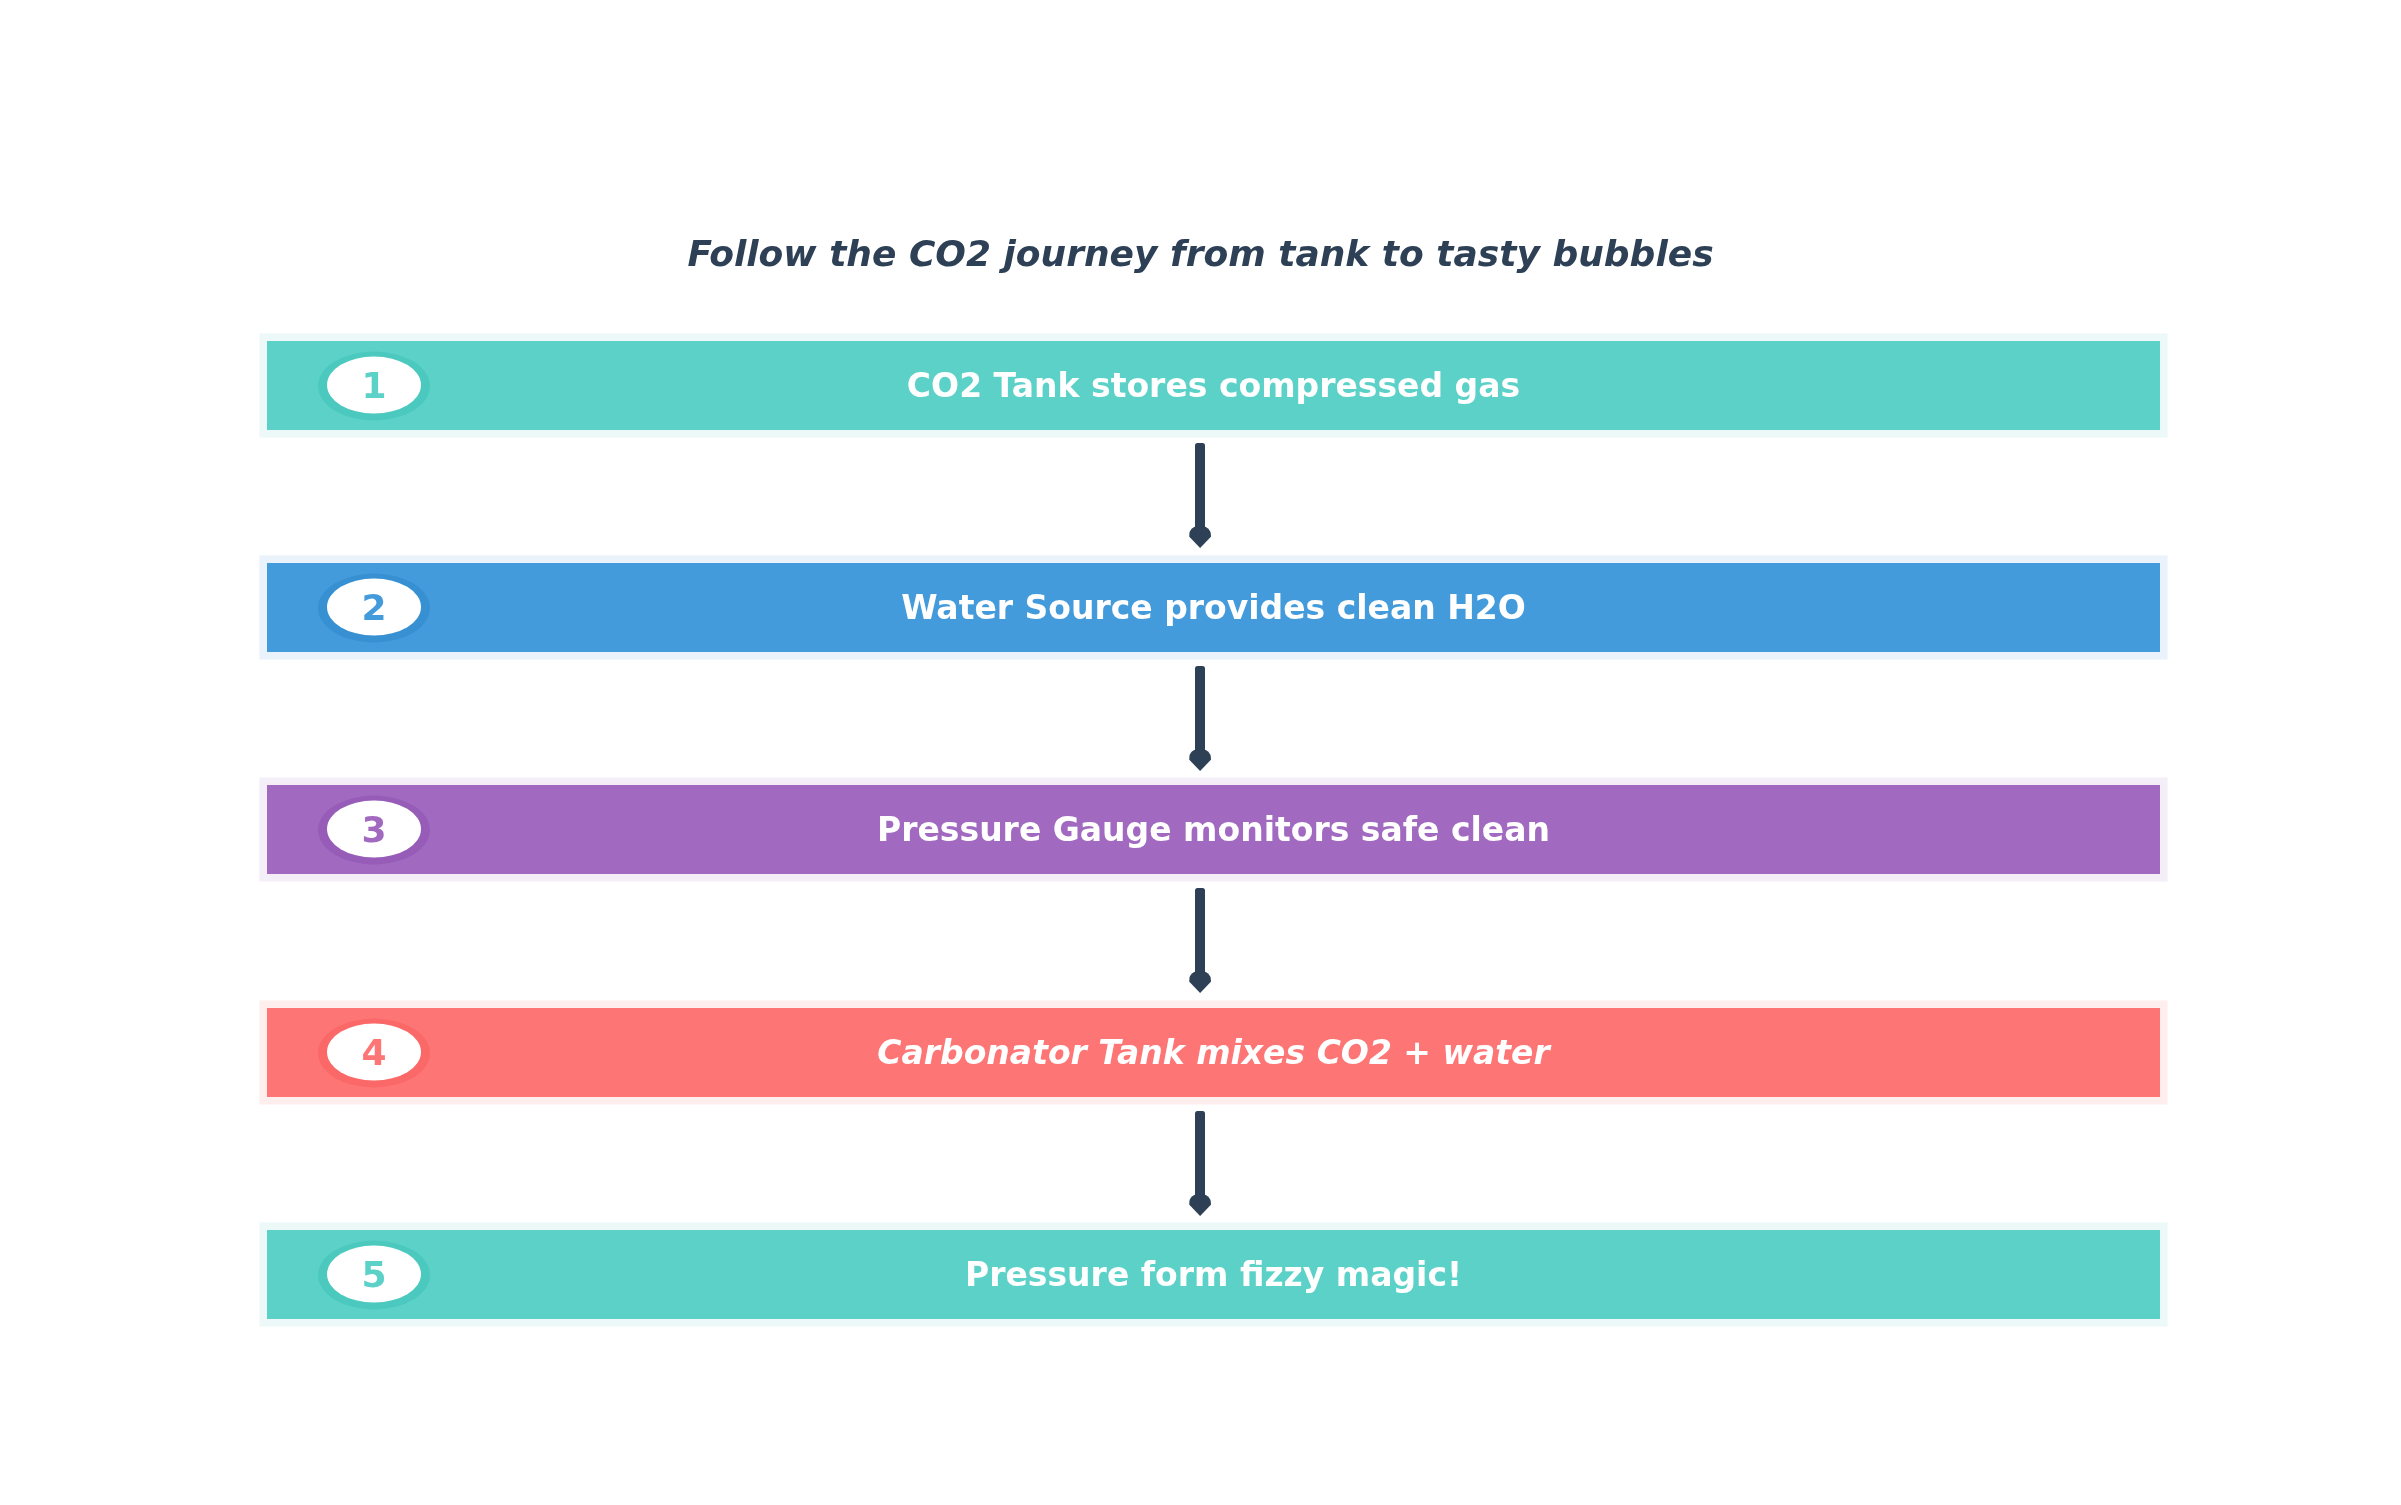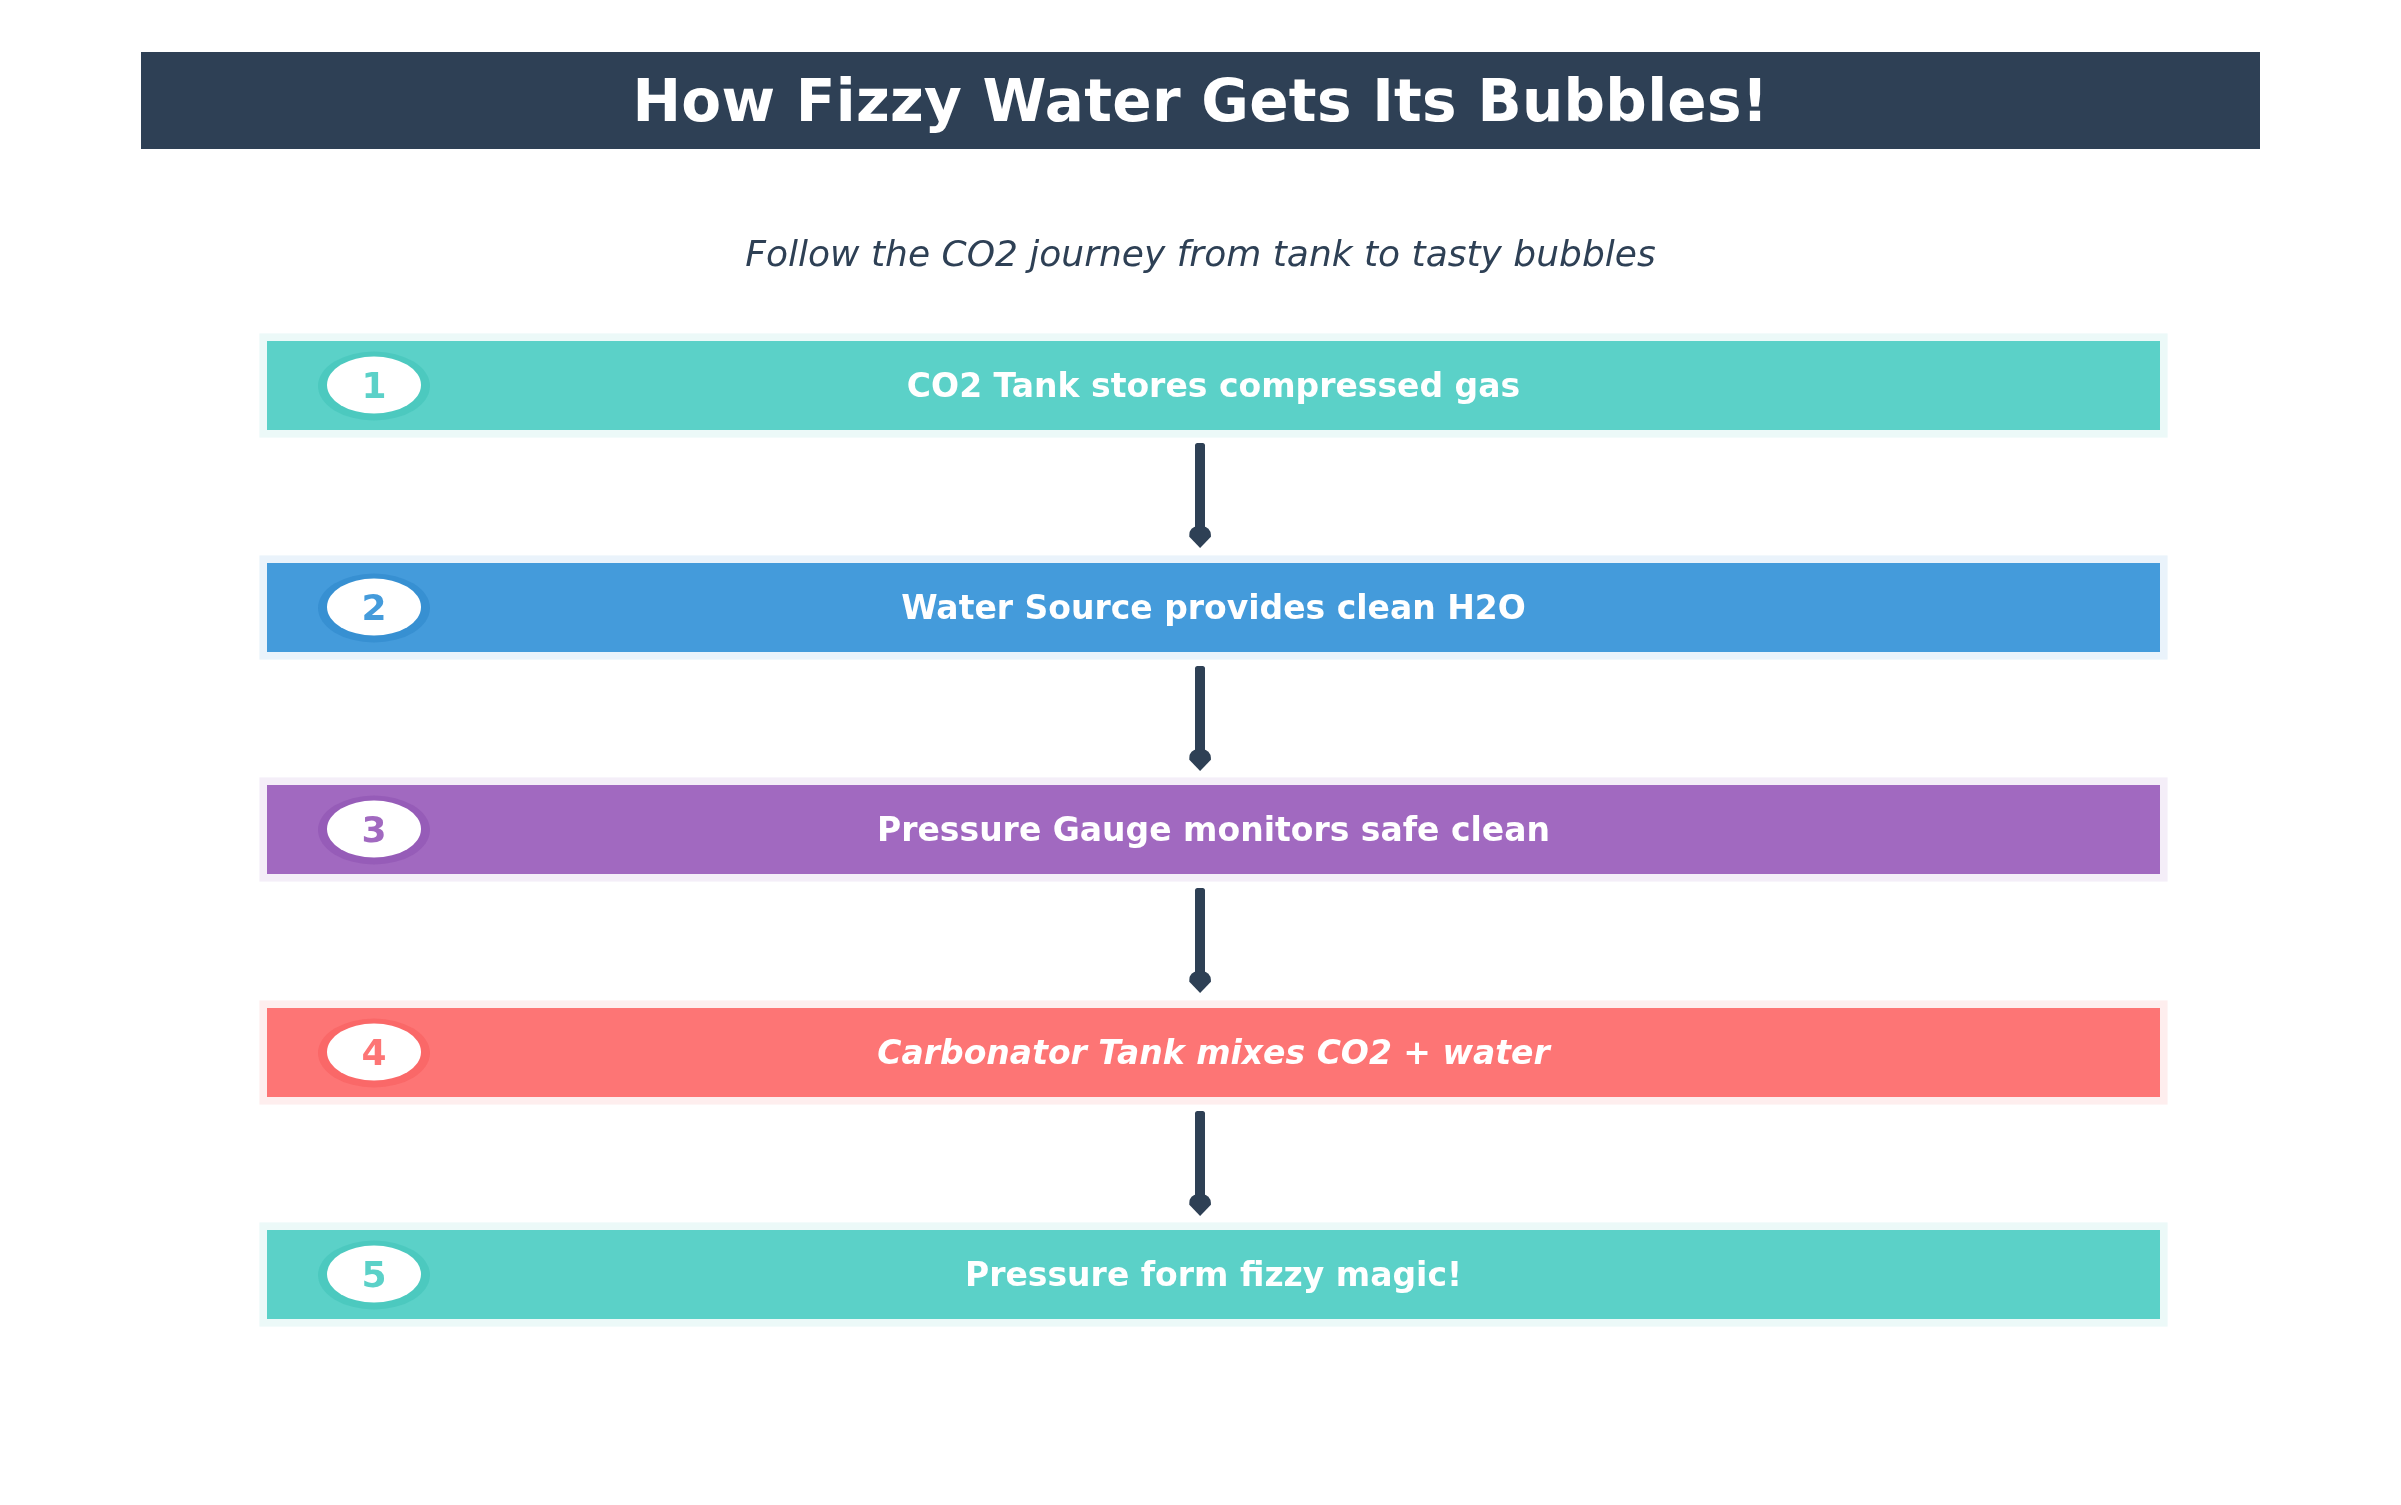--- a/index.html
+++ b/index.html
@@ -47,21 +47,21 @@
   
   .subtitle {
     position: absolute;
     left: 0;
     top: 236px;
     width: 2401px;
     text-align: center;
     color: #2e4055;
     font-size: 36px;
     font-style: italic;
-    font-weight: 400;
+    font-weight: 700;
     line-height: 1;
     white-space: nowrap;
   }
 
   
   .flow {
     position: absolute;
     left: 0;
     top: 0;
     width: 2401px;
@@ -157,23 +157,20 @@
     background: #2e4055;
     border-radius: 9px 9px 6.4px 6.4px;
     clip-path: polygon(0% 0%, 100% 0%, 100% 48%, 50% 100%, 0% 48%);
   }
 </style>
 </head>
 <body>
 
 <div class="canvas">
 
-  <div class="header-bar">
-    <div class="header-title">How Fizzy Water Gets Its Bubbles!</div>
-  </div>
 
   <div class="subtitle">Follow the CO2 journey from tank to tasty bubbles</div>
 
   <div class="flow" id="flow-container">
       <div class="step-row" style="top: 341px;">
         <div class="step-bar" style="background: rgb(91, 209, 200); box-shadow: rgb(236, 249, 248) 0px 0px 0px 7.6px;">
           <div class="step-label">CO2 Tank stores compressed gas</div>
         </div>
         <div class="step-badge">
           <div class="ring" style="background: rgb(63, 194, 184);"></div>

